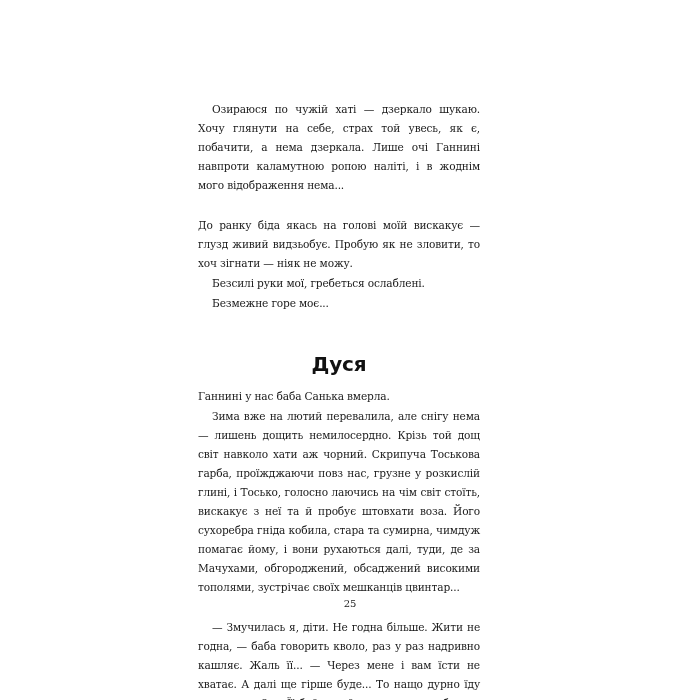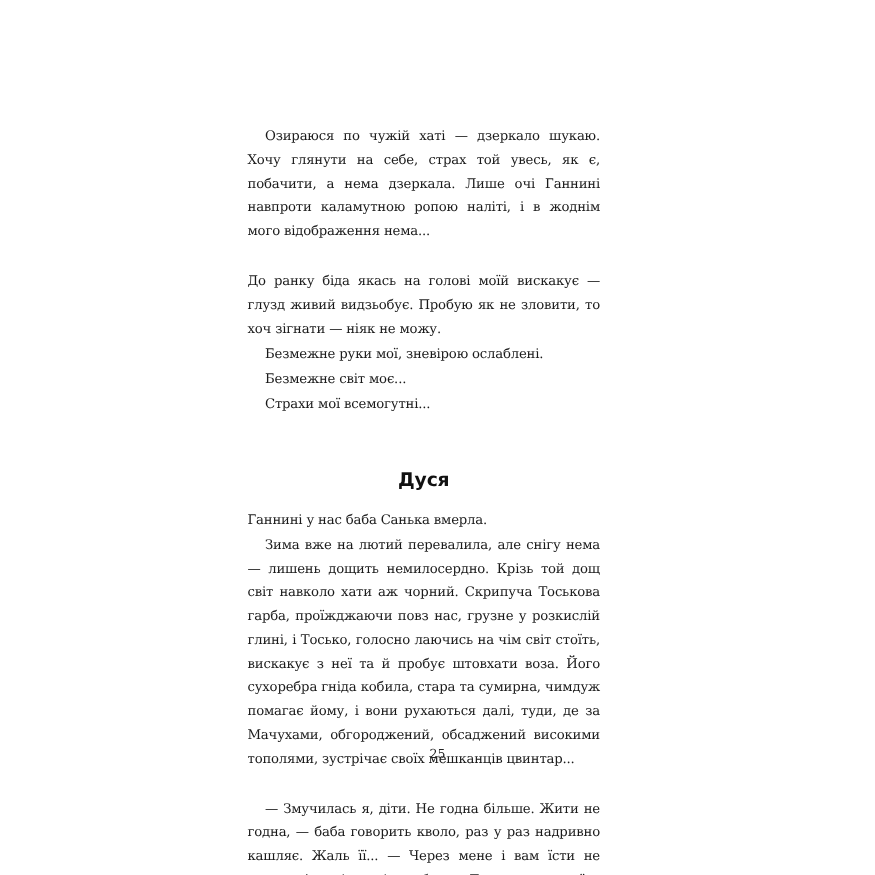--- a/index.html
+++ b/index.html
@@ -9,38 +9,37 @@
     font-family:"DejaVu Serif", "Liberation Serif", serif;
     font-size:10.6px; line-height:19px; color:#1a1a1a;
     letter-spacing:-0.15px;
   }
   p { margin:1px; text-align:justify; }
   .indent { text-indent:14px; }
   .last { text-align:left; }
   .gap { height:19px; }
   .heading {
     font-family:"DejaVu Sans", "Liberation Sans", sans-serif;
-    font-size:15px; font-weight:bold; text-align:center;
+    font-size:20px; font-weight:bold; text-align:center;
     margin-top:40px; margin-bottom:12px; line-height:22px; color:#111;
   }
   .pagenum {
     position:absolute; left:0; width:700px; top:598px; text-align:center;
     font-family:"DejaVu Serif", "Liberation Serif", serif; font-size:10px; color:#222;
   }
 </style>
 </head>
 <body>
 
 <div class="page">
   <p class="indent">Озираюся по чужій хаті — дзеркало шукаю. Хочу глянути на себе, страх той увесь, як є, побачити, а нема дзеркала. Лише очі Ганнині навпроти каламутною ропою наліті, і в жоднім мого відображення нема...</p>
   <div class="gap"></div>
   <p>До ранку біда якась на голові моїй вискакує — глузд живий видзьобує. Пробую як не зловити, то хоч зігнати — ніяк не можу.</p>
-  <p class="indent last">Безмежне руки мої, зневірою ослаблені.</p>
-  <p class="indent last">Безмежне світ моє...</p>
-  <p class="indent last">Страхи мої всемогутні...</p>
+  <p class="indent last">Безсилі руки мої, гребеться ослаблені.</p>
+  <p class="indent last">Безмежне горе моє...</p>
 
   <div class="heading">Дуся</div>
 
   <p>Ганнині у нас баба Санька вмерла.</p>
   <p class="indent">Зима вже на лютий перевалила, але снігу нема — лишень дощить немилосердно. Крізь той дощ світ навколо хати аж чорний. Скрипуча Тоськова гарба, проїжджаючи повз нас, грузне у розкислій глині, і Тосько, голосно лаючись на чім світ стоїть, вискакує з неї та й пробує штовхати воза. Його сухоребра гніда кобила, стара та сумирна, чимдуж помагає йому, і вони рухаються далі, туди, де за Мачухами, обгороджений, обсаджений високими тополями, зустрічає своїх мешканців цвинтар...</p>
   <div class="gap"></div>
   <p class="indent">— Змучилась я, діти. Не годна більше. Жити не годна, — баба говорить кволо, раз у раз надривно кашляє. Жаль її... — Через мене і вам їсти не хватає. А далі ще гірше буде... То нащо дурно їду переводити? — Її байдужий погляд вологo блукає поміж мисками на столі, вона двічі гикає, а далі наодріз одмовляється вилазити із запічка, аби їсти з нами рідку бевку — таку вже прозору, що через неї дно миски визирає. Санька лице до стіни повернула та й лежить мовчки. До вечора навіть води не п’є.</p>
 </div>
 
 <div class="pagenum">25</div>

